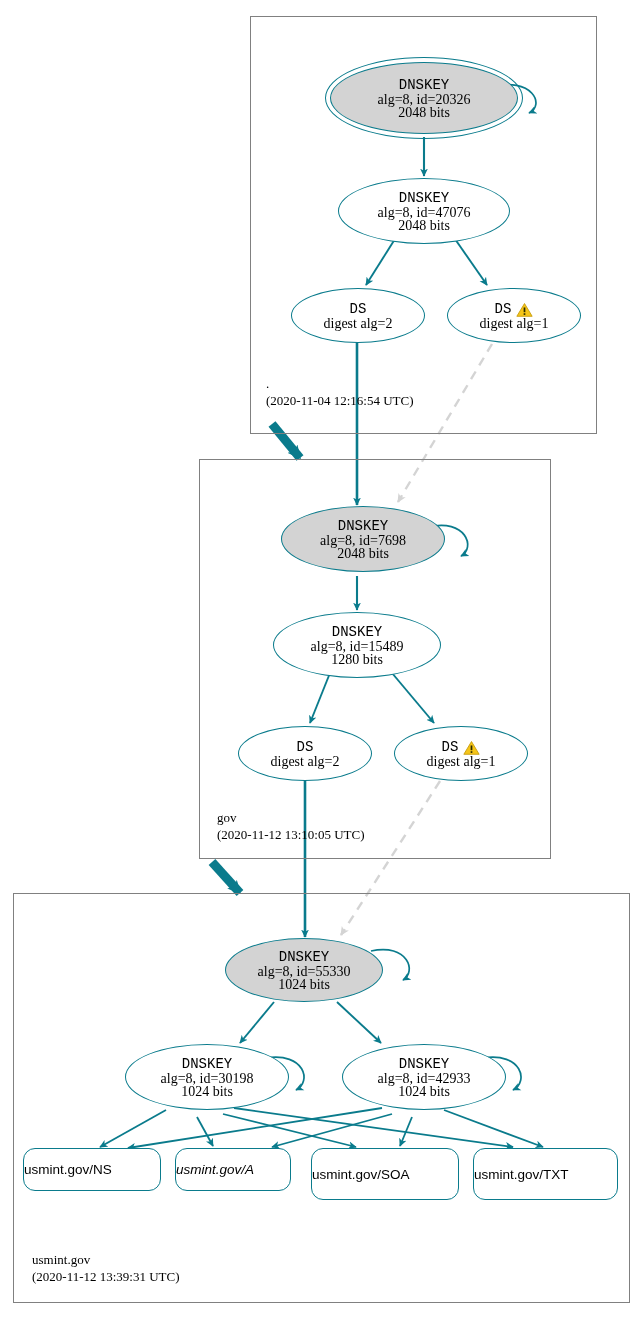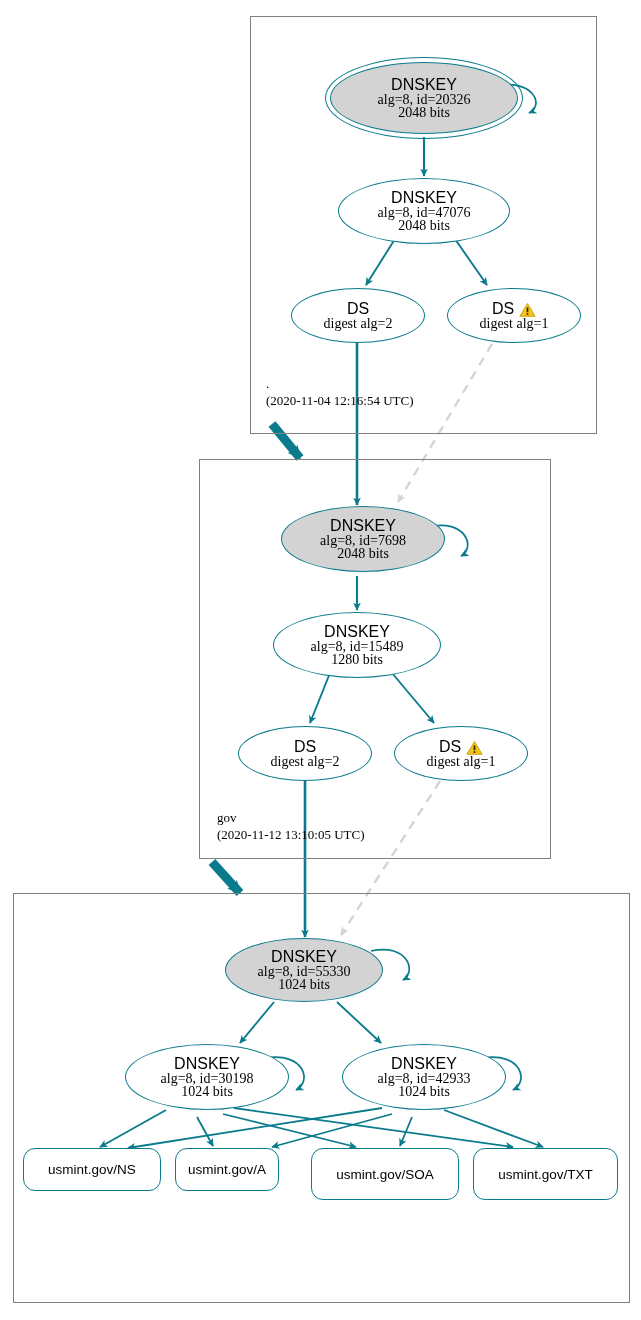--- a/index.html
+++ b/index.html
@@ -69,25 +69,25 @@
     position: absolute;
     box-sizing: border-box;
     background: transparent;
   }
   .node-rrset {
     border: 1.6px solid #0a7b8c;
     border-radius: 12px;
     background: #ffffff;
     display: flex;
     align-items: center;
-    justify-content: center;
+    justify-content: flex-start;
   }
   .t1 {
-    font-family: Liberation Sans, sans-serif;
-    font-size: 16px;
+    font-family: Liberation Mono, monospace;
+    font-size: 14px;
     line-height: 16px;
     letter-spacing: 0px;
   }
   .t2 {
     font-family: "Liberation Serif", serif;
     font-size: 14px;
     line-height: 13px;
   }
   .rr-label {
     font-family: "Liberation Sans", sans-serif;
@@ -223,20 +223,24 @@
     <span class="zone-time">(2020-11-04 12:16:54 UTC)</span>
   </div>
 
   <div class="zone-box" style="left:199px; top:459px; width:352px; height:400px;"></div>
   <div class="zone-label" style="left:217px; top:810px;">
     <span class="zone-name">gov</span>
     <span class="zone-time">(2020-11-12 13:10:05 UTC)</span>
   </div>
 
   <div class="zone-box" style="left:13px; top:893px; width:617px; height:410px;"></div>
+  <div class="zone-label" style="left:32px; top:1252px;">
+    <span class="zone-name">usmint.gov</span>
+    <span class="zone-time">(2020-11-12 13:39:31 UTC)</span>
+  </div>
 
   <div class="node-anchor" style="left:325px; top:57px; width:198px; height:82px;"></div>
   <div class="node node-ellipse filled" style="left:330px; top:62px; width:188px; height:72px;">
     <div class="t1">DNSKEY</div>
     <div class="t2">alg=8, id=20326</div>
     <div class="t2">2048 bits</div>
   </div>
 
   <div class="node node-ellipse" style="left:338px; top:178px; width:172px; height:66px;">
     <div class="t1">DNSKEY</div>
@@ -308,21 +312,21 @@
 
   <div class="node node-ellipse" style="left:342px; top:1044px; width:164px; height:66px;">
     <div class="t1">DNSKEY</div>
     <div class="t2">alg=8, id=42933</div>
     <div class="t2">1024 bits</div>
   </div>
 
   <div class="node node-rrset" style="left:23px; top:1148px; width:138px; height:43px;">
     <span class="rr-label">usmint.gov/NS</span>
   </div>
-  <div class="node node-rrset" style="left:175px; top:1148px; width:104px; height:43px;">
+  <div class="node node-rrset" style="left:175px; top:1148px; width:116px; height:43px;font-style:italic;">
     <span class="rr-label">usmint.gov/A</span>
   </div>
   <div class="node node-rrset" style="left:311px; top:1148px; width:148px; height:52px;">
     <span class="rr-label">usmint.gov/SOA</span>
   </div>
   <div class="node node-rrset" style="left:473px; top:1148px; width:145px; height:52px;">
     <span class="rr-label">usmint.gov/TXT</span>
   </div>
 
 </div>

